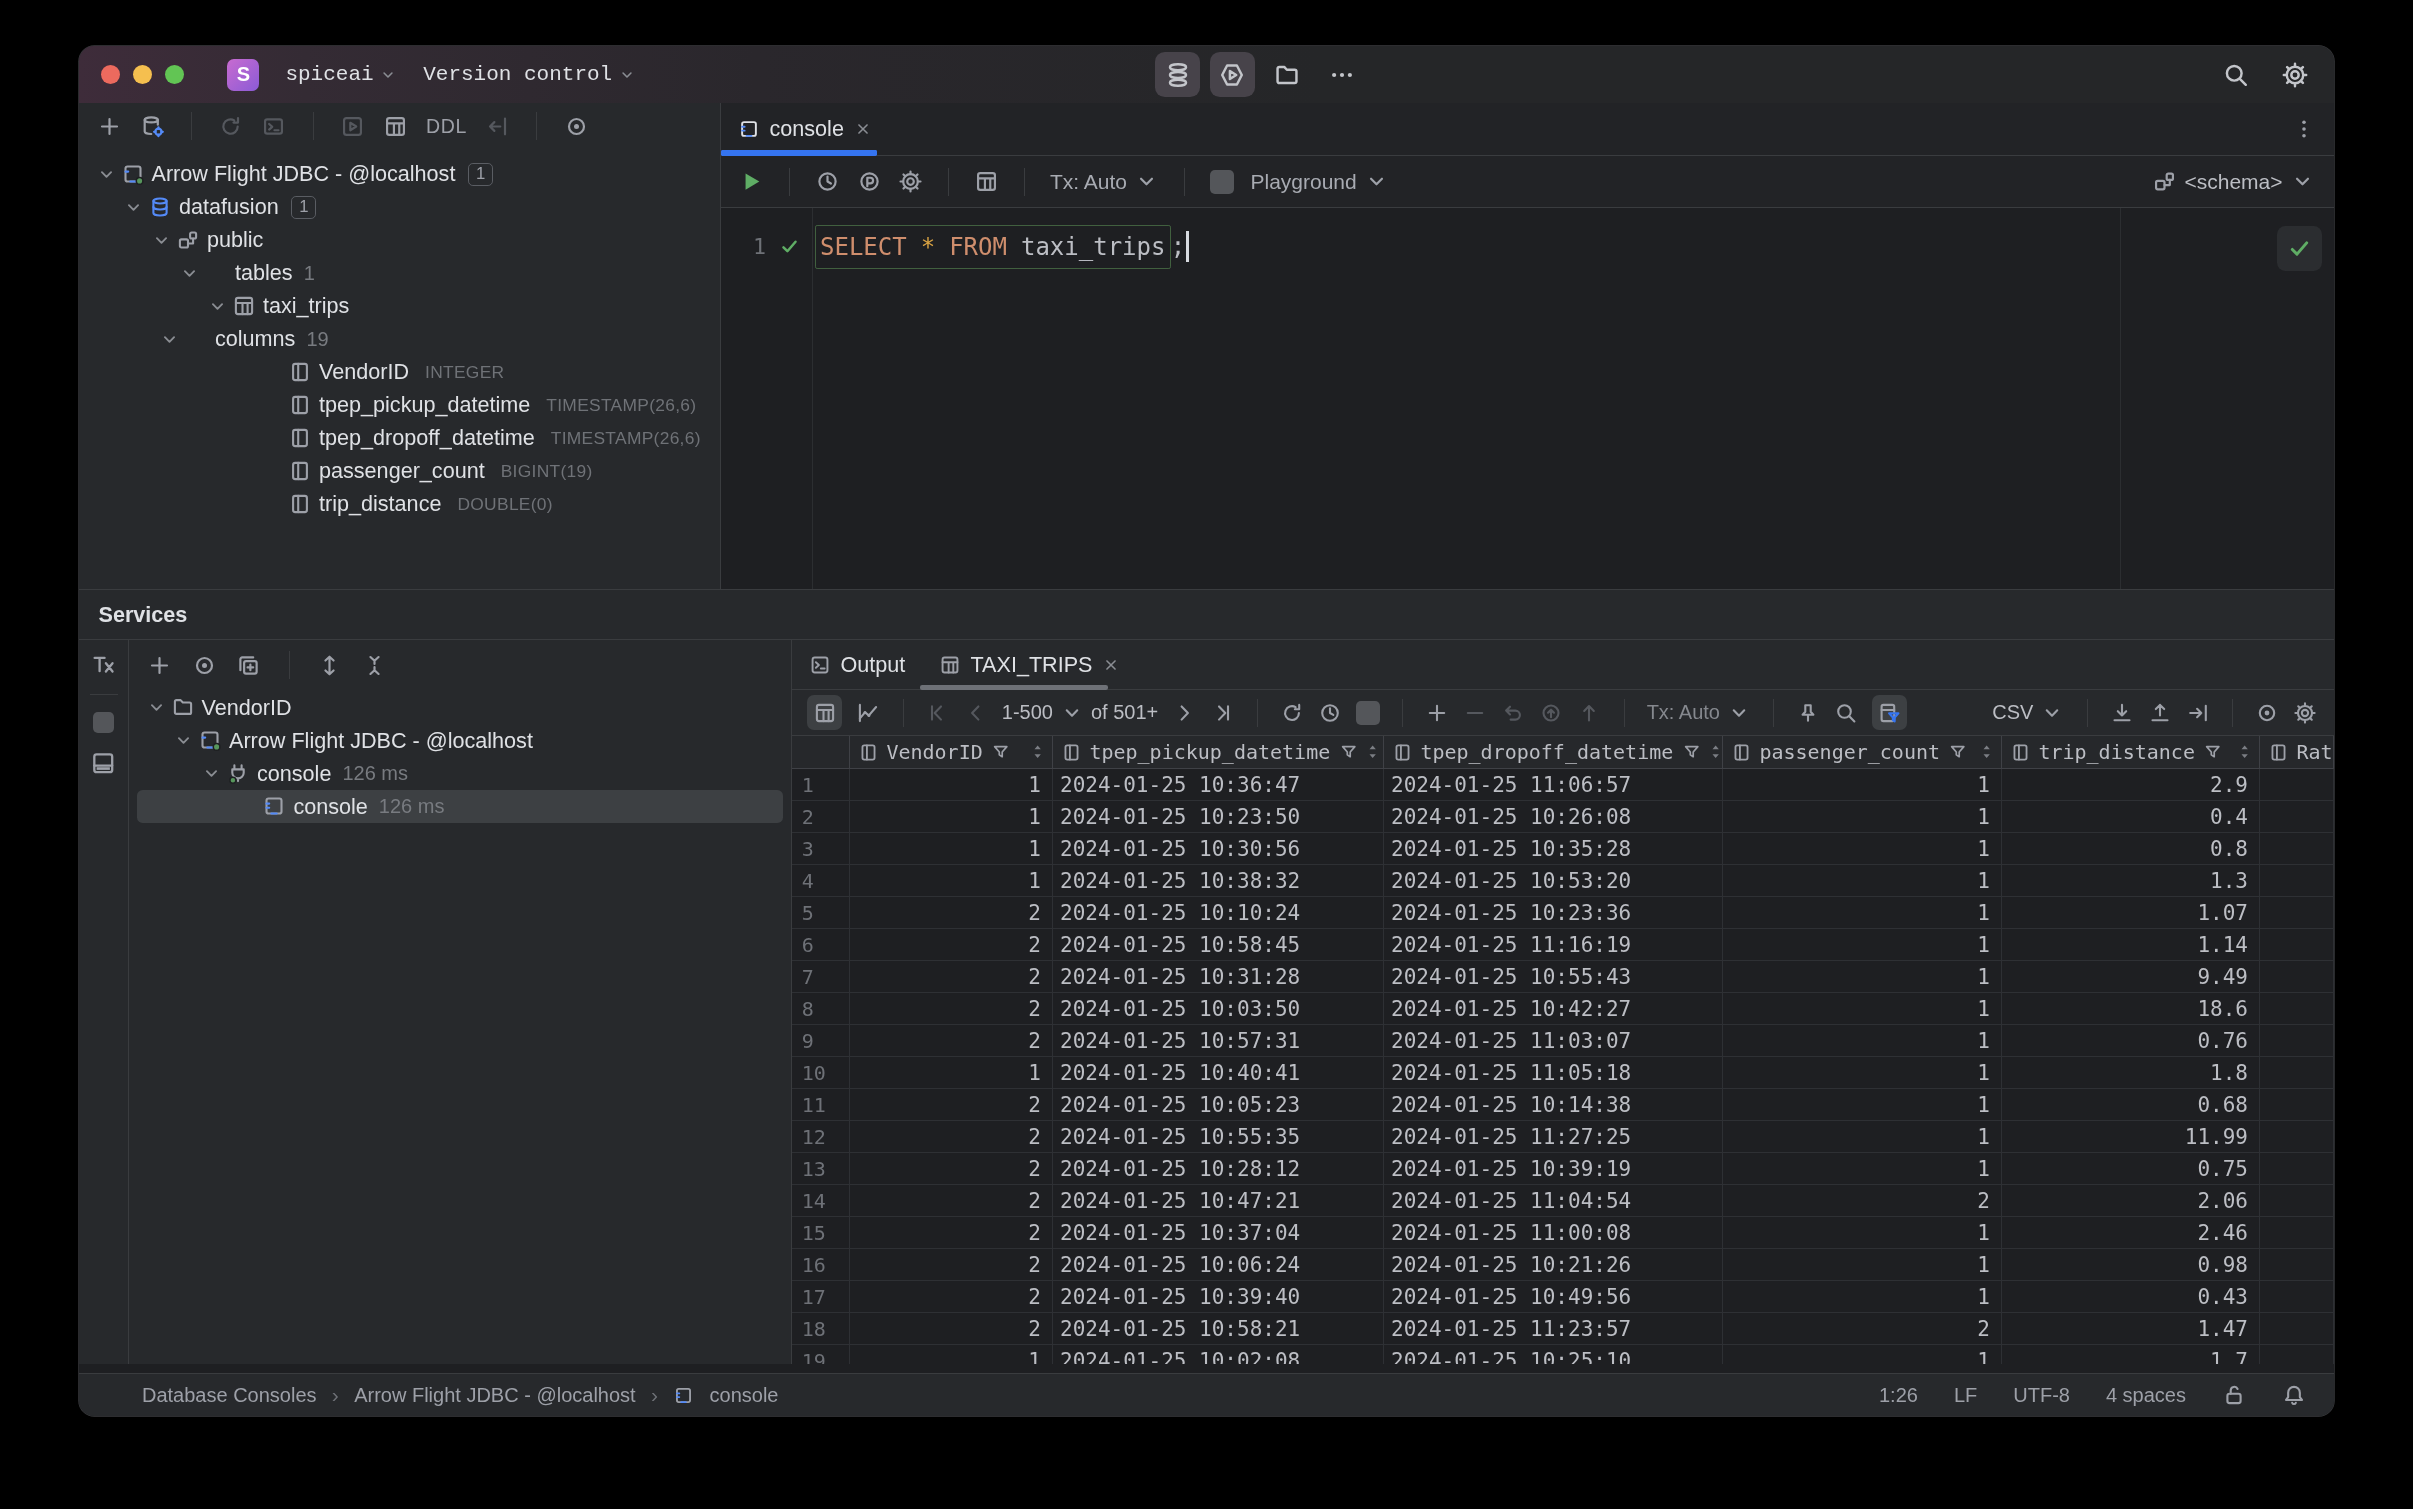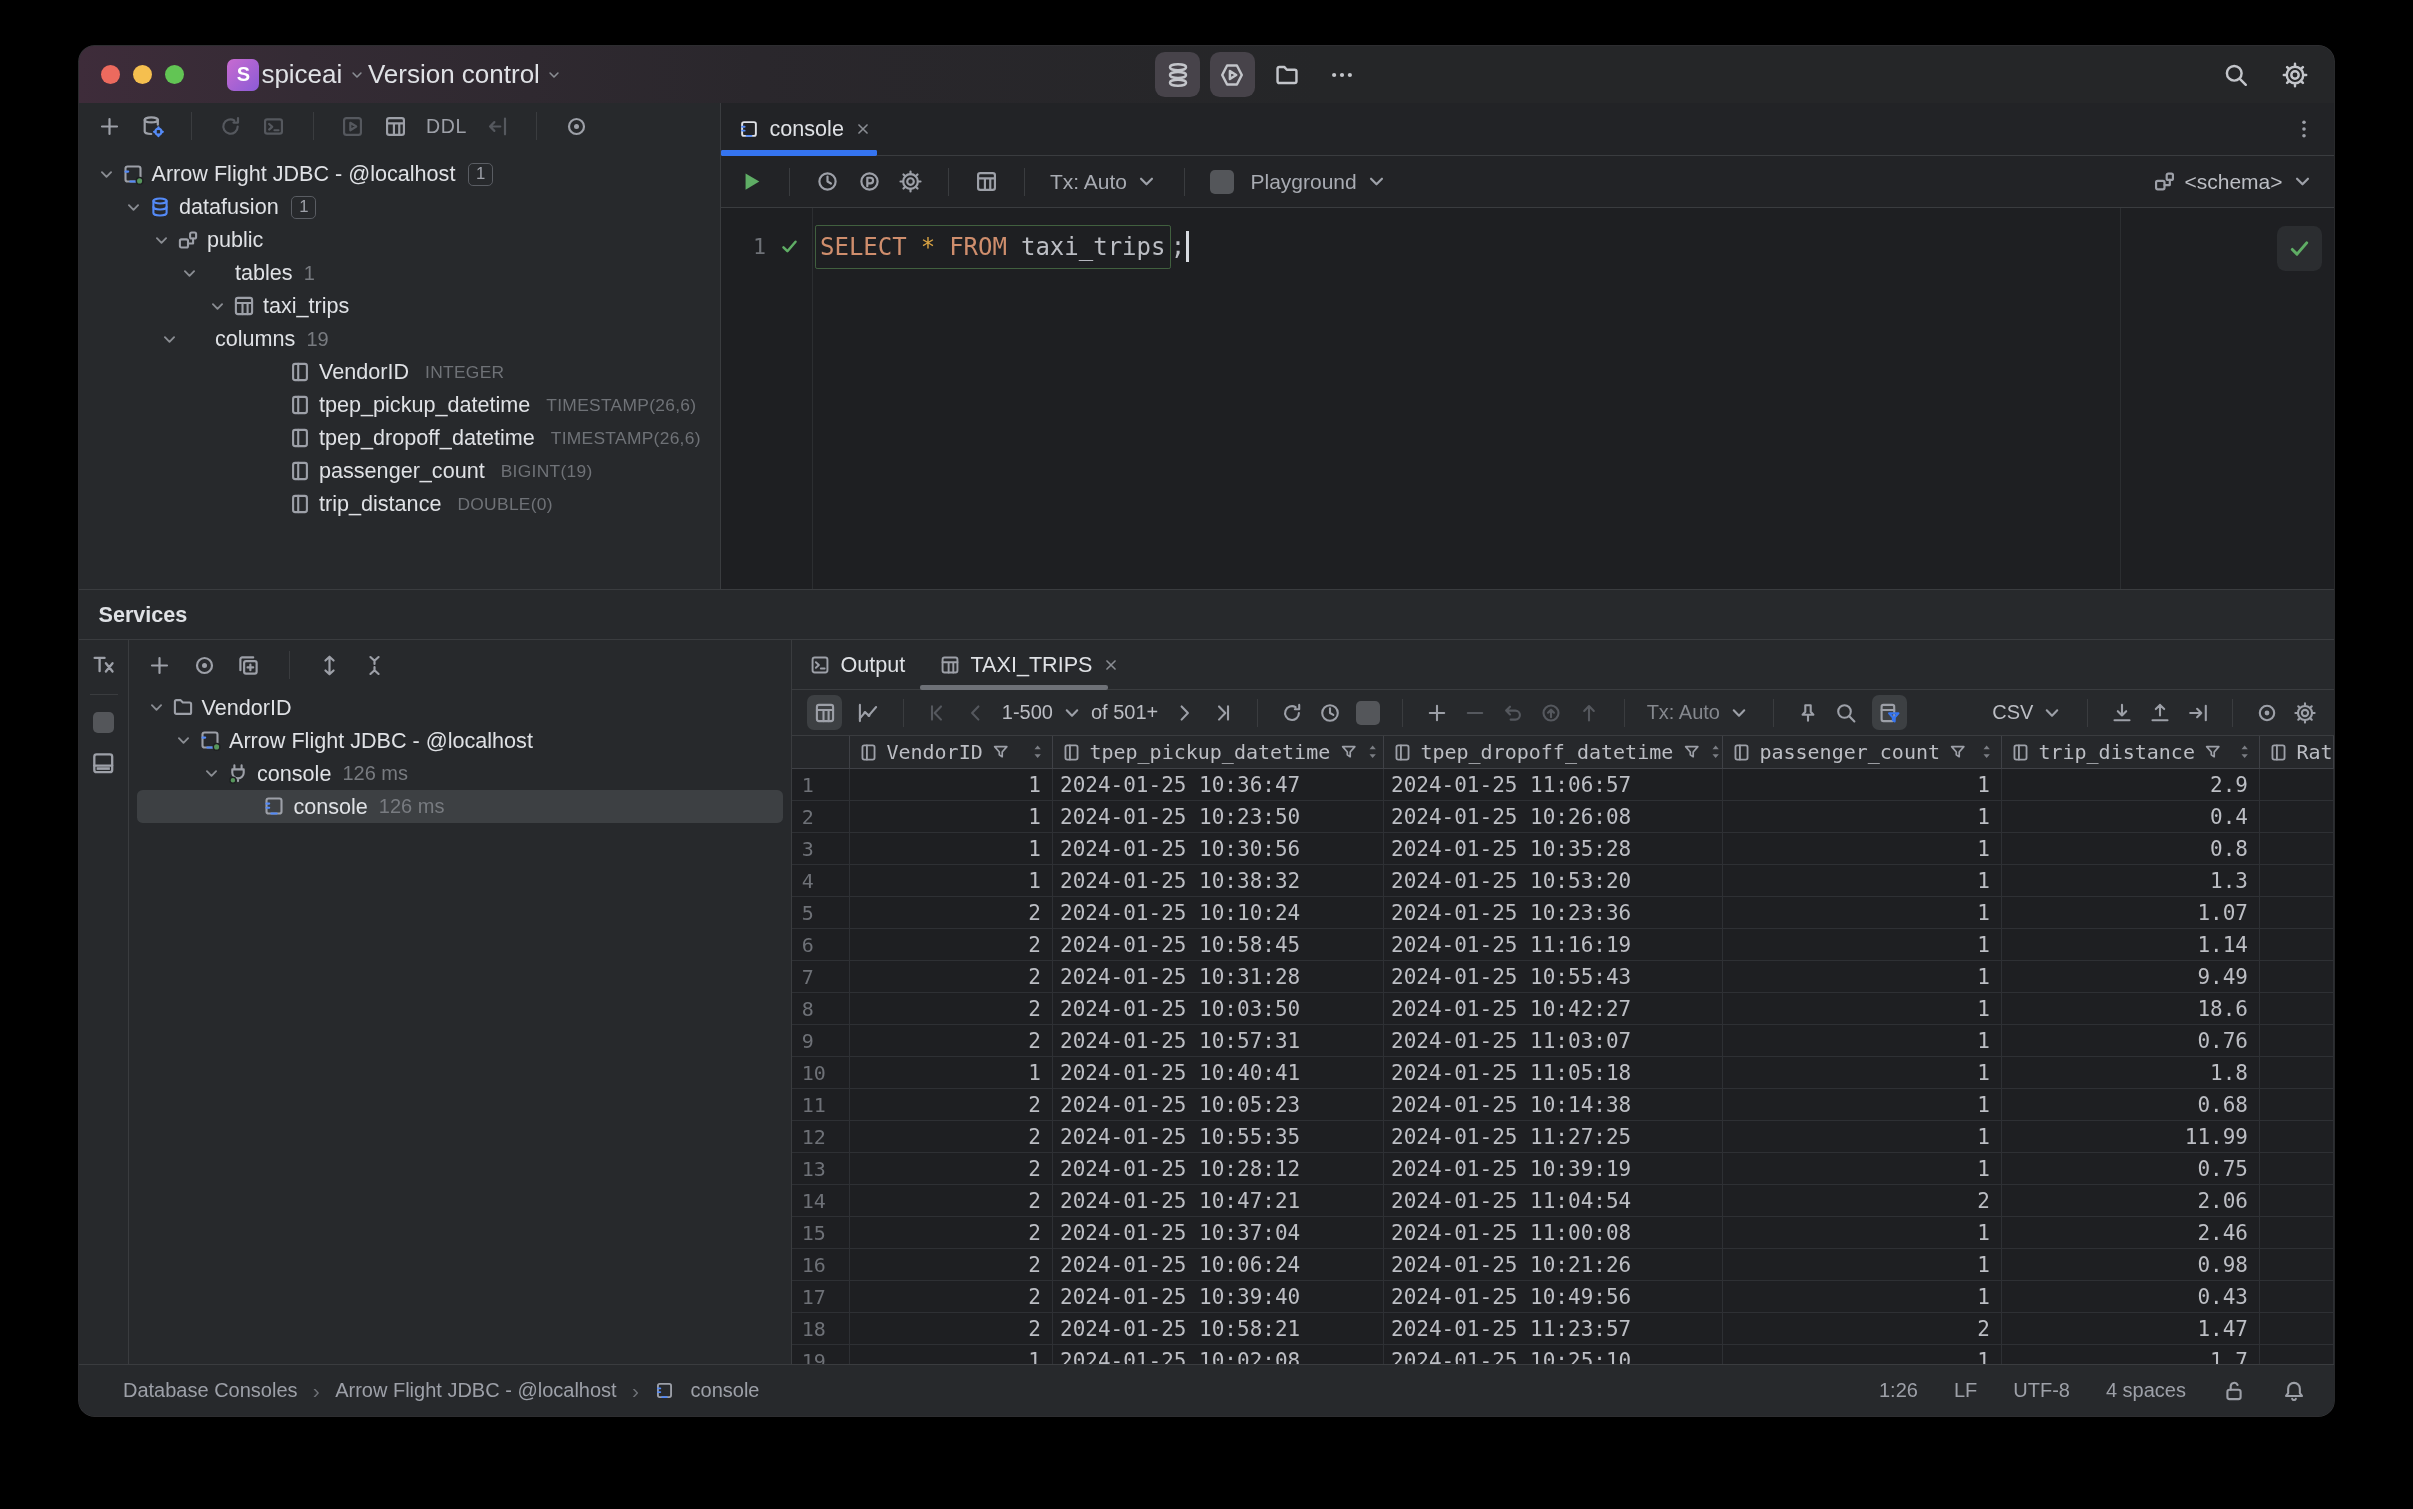--- a/index.html
+++ b/index.html
@@ -15,21 +15,21 @@
   .window{position:absolute;left:79px;top:46px;width:2255px;height:1370px;background:var(--bg-editor);
     border-radius:15.3px;overflow:hidden;box-shadow:0 0 0 0.7px #3c3d40;}
   
   .titlebar{position:absolute;left:0;top:0;right:0;height:57px;display:flex;align-items:center;
     background:linear-gradient(90deg,#3e2c3a 0%,#342b34 10%,#2a272c 30%,#252628 55%,#252628 100%);}
   .traffic{display:flex;gap:13.2px;margin-left:22px;}
   .dot{width:19px;height:19px;border-radius:50%;}
   .dot.r{background:#ec6a5e}.dot.y{background:#f5bf4f}.dot.g{background:#62c554}
   .appicon{width:32px;height:32px;border-radius:7px;margin-left:43px;display:flex;align-items:center;justify-content:center;
     background:linear-gradient(135deg,#c86bd0 0%,#8b5bd6 100%);font-weight:700;font-size:20px;color:#fff;}
-  .tmenu{display:flex;align-items:center;gap:5.6px;margin-left:2px;font-size:26px;color:var(--text);}
+  .tmenu{display:flex;align-items:center;gap:5.6px;margin-left:26px;font-size:21px;color:var(--text);font-family:Liberation Mono, monospace;}
   .tmenu .ic{width:18px;height:18px;color:#8a8d93;}
   .tb-center{position:absolute;left:1076px;display:flex;align-items:center;gap:9.8px;}
   .tb-right{position:absolute;right:25px;display:flex;align-items:center;gap:31px;}
   .tbtn{width:45px;height:45px;border-radius:9.8px;display:flex;align-items:center;justify-content:center;color:#c3c5ca;}
   .tbtn.on{background:#47434a;}
   .tbtn .ic{width:28px;height:28px;}
   .tb-right .ic{width:28px;height:28px;color:#c3c5ca;}
   
   .ic{display:inline-flex;flex:none;}
   .ic svg{width:100%;height:100%;display:block;}
@@ -113,22 +113,22 @@
   .gcell{border-right:0.7px solid var(--sep2);border-bottom:0.7px solid var(--sep2);display:flex;align-items:center;
     font-size:21px;color:var(--text2);overflow:hidden;white-space:nowrap;}
   .grow.h .gcell{border-right:0.7px solid #3f4146;border-bottom:0.7px solid #3f4146;color:#bcbec4;font-size:20px;}
   .gcell.num{color:var(--dim);padding-left:9.8px;font-size:20px;}
   .gcell.r{justify-content:flex-end;padding-right:11px;}
   .gcell.l{padding-left:7px;}
   .hcell .ic{width:21px;height:21px;color:var(--gray);margin:0 7px 0 8.4px;}
   .hcell .fun{width:19.5px;height:19.5px;margin-left:8.4px;color:var(--gray);}
   .hcell .sort{margin-left:auto;margin-right:7px;width:15.3px;height:19.5px;color:#7b7e84;}
   
-  .statusbar{position:absolute;left:0;right:0;bottom:0;height:52px;background:var(--bg-panel);border-top:0.7px solid var(--sep);
-    display:flex;align-items:center;font-size:20px;color:#9da0a8;padding:0 28px 0 44px;}
+  .statusbar{position:absolute;left:0;right:0;bottom:0;height:43px;background:var(--bg-panel);border-top:0.7px solid var(--sep);
+    display:flex;align-items:center;font-size:20px;color:#9da0a8;padding:0 28px 0 63px;}
   .crumbs{display:flex;align-items:center;gap:15.3px;}
   .crumbs .sep{color:#6e7177;font-size:21px;}
   .crumbs .ic{width:21px;height:21px;}
   .sb-right{margin-left:auto;display:flex;align-items:center;gap:36px;}
   .sb-right .ic{width:24px;height:24px;color:var(--gray);}
 </style>
 </head>
 <body>
 
 <div class="window">

